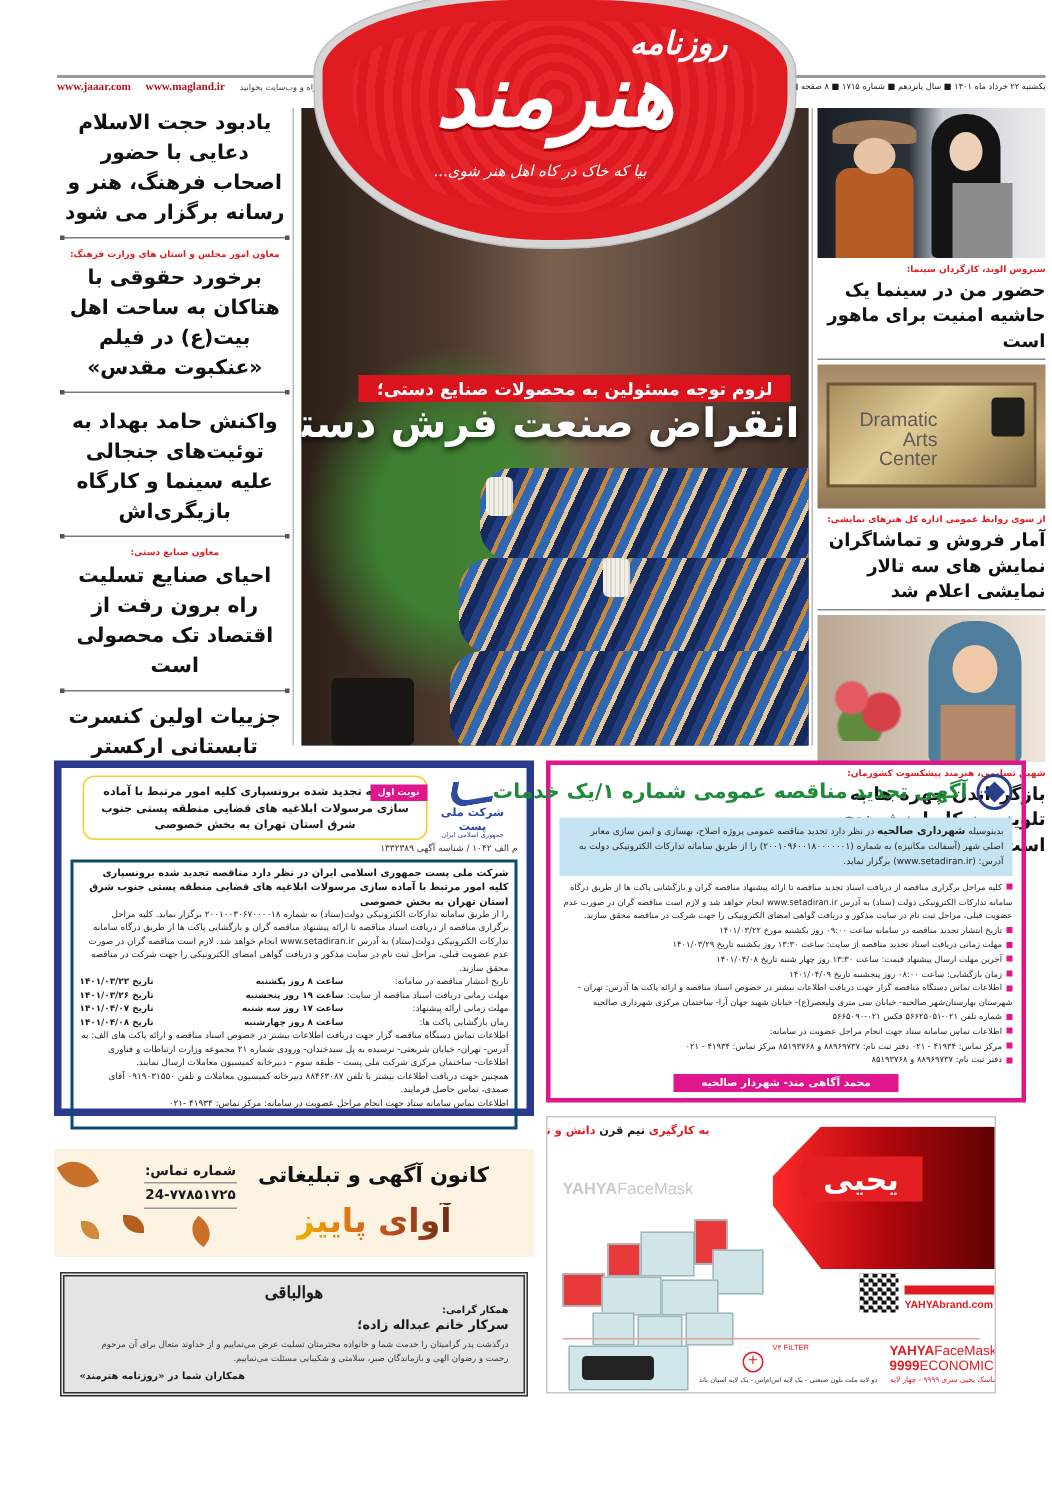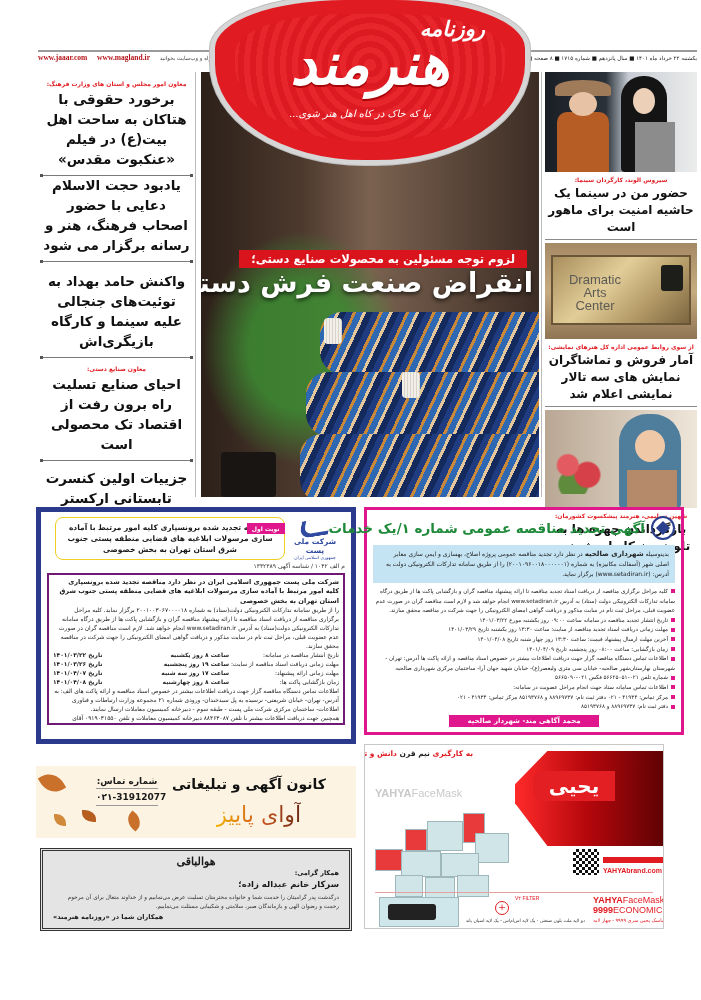--- a/index.html
+++ b/index.html
@@ -52,21 +52,21 @@
   .rug.r2 { top: 60px; height: 64px; }
   .rug.r3 { top: 122px; height: 68px; left: -6px; }
   .fringe { position: absolute; width: 18px; height: 26px; background: repeating-linear-gradient(90deg,#f2efe8 0 2px,#d9d4ca 2px 3px); border-radius: 4px; }
   .pot { position: absolute; left: 20px; top: 380px; width: 55px; height: 45px; background: #191513; border-radius: 4px; }
 
   .lead-kicker { position: absolute; right: 12px; top: 178px; background: #d9141c; color: #fff; font-weight: bold; font-size: 11.5px; padding: 2px 12px; direction: rtl; white-space: nowrap; }
   .lead-title { position: absolute; left: 0; right: 6px; top: 195px; direction: rtl; text-align: center; color: #fff; font-weight: bold; font-size: 27px; letter-spacing: -0.8px; text-shadow: 0 2px 4px rgba(0,0,0,.7); white-space: nowrap; }
 
   
   .right-col { position: absolute; left: 541px; top: 72px; width: 156px; height: 425px; border-left: 1px solid #bbb; padding-left: 3px; }
-  .rstory { direction: rtl; text-align: center; position: relative; }
+  .rstory { direction: rtl; text-align: right; position: relative; }
   .rstory + .rstory { border-top: 1px solid #8a8a8a; margin-top: 3px; padding-top: 3px; }
   .photo { width: 100%; position: relative; overflow: hidden; }
   .p1 { height: 100px; background: linear-gradient(90deg, #1a1f26 0%, #2a3139 40%, #c6ccd3 55%, #ececec 100%); }
   .p1 .coat { position: absolute; left: 12px; top: 40px; width: 52px; height: 60px; background: #b55d25; border-radius: 10px 10px 0 0; }
   .p1 .hat { position: absolute; left: 10px; top: 8px; width: 56px; height: 16px; background: #a07b5a; border-radius: 50% 50% 10% 10%; }
   .p1 .face1 { position: absolute; left: 24px; top: 20px; width: 28px; height: 24px; background: #e7c2a4; border-radius: 50%; }
   .p1 .hijab { position: absolute; left: 76px; top: 4px; width: 46px; height: 96px; background: #141414; border-radius: 22px 22px 4px 4px; }
   .p1 .face2 { position: absolute; left: 88px; top: 16px; width: 22px; height: 26px; background: #ecd0b8; border-radius: 50%; }
   .p1 .grey { position: absolute; left: 90px; top: 50px; width: 40px; height: 50px; background: #8c8c8c; }
 
@@ -100,31 +100,31 @@
   
   .postal { position: absolute; left: 36px; top: 507px; width: 320px; height: 237px; border: 5px solid #2b3a8c; background: #fff; padding: 4px 6px; direction: rtl; }
   .postal-top { display: flex; align-items: center; height: 44px; }
   .postal-title { flex: 1; border: 1.5px solid #f0d020; border-radius: 8px; font-weight: bold; font-size: 7.5px; line-height: 11px; text-align: center; padding: 4px 4px; color: #1a1a1a; margin-left: 8px; }
   .postal-logo { width: 60px; text-align: center; flex: none; }
   .postal-bird { width: 32px; height: 20px; margin: 0 auto; position: relative; }
   .postal-bird::before { content: ""; position: absolute; left: 2px; top: 2px; width: 24px; height: 14px; border: 4px solid #2f4aa0; border-top: none; border-right: none; transform: skew(-20deg) rotate(-10deg); border-radius: 0 0 0 12px; }
   .postal-brand { color: #2f4aa0; font-weight: bold; font-size: 7.5px; }
   .postal-sub { font-size: 4.5px; color: #2f4aa0; }
   .postal-id { font-size: 6px; color: #333; margin: 2px 0 4px; }
-  .postal-body { border: 2px solid #701a75; padding: 3px 4px; font-size: 5.9px; line-height: 9px; color: #1a1a1a; height: 152px; overflow: hidden; }
+  .postal-body { border: 2px solid #0c4a6e; padding: 3px 4px; font-size: 5.9px; line-height: 9px; color: #1a1a1a; height: 180px; overflow: hidden; }
   .postal-body .lead-p { font-weight: bold; font-size: 6.6px; line-height: 9.4px; }
   .date-row { display: flex; }
   .date-row .c1 { width: 110px; }
   .date-row .c2 { width: 100px; font-weight: bold; }
   .date-row .c3 { flex: 1; font-weight: bold; text-align: left; direction: ltr; }
 
   
   .autumn { position: absolute; left: 36px; top: 766px; width: 320px; height: 72px; background: #fcf3e3; direction: rtl; }
   .autumn-title { position: absolute; right: 30px; top: 10px; font-weight: bold; font-size: 14px; color: #111; }
-  .autumn-logo { position: absolute; right: 55px; top: 36px; font-weight: normal; font-size: 22px; color: #c56a12; letter-spacing: -1px; background: linear-gradient(90deg,#f2b200,#d35b1d,#6b2a16); -webkit-background-clip: text; background-clip: text; -webkit-text-fill-color: transparent; }
+  .autumn-logo { position: absolute; right: 55px; top: 36px; font-weight: bold; font-size: 22px; color: #c56a12; letter-spacing: -1px; background: linear-gradient(90deg,#f2b200,#d35b1d,#6b2a16); -webkit-background-clip: text; background-clip: text; -webkit-text-fill-color: transparent; }
   .autumn-contact { position: absolute; left: 60px; top: 10px; width: 62px; text-align: center; }
   .autumn-contact .lbl { font-weight: bold; font-size: 9px; border-bottom: 1px solid #999; padding-bottom: 2px; }
   .autumn-contact .num { font-weight: bold; font-size: 9px; margin-top: 3px; border-bottom: 1px solid #999; padding-bottom: 3px; direction: ltr; }
   .leaf { position: absolute; background: #c9702a; border-radius: 0 80% 0 80%; }
 
   
   .condo { position: absolute; left: 40px; top: 848px; width: 312px; height: 83px; background: #e4e4e4; border: 3px double #333; direction: rtl; padding: 4px 10px; }
   .condo-bism { text-align: center; font-family: "DejaVu Serif", serif; font-weight: bold; font-size: 11px; }
   .condo-to { font-weight: bold; font-size: 6.5px; margin-top: 1px; }
   .condo-name { font-weight: bold; font-size: 8.5px; margin-top: 2px; }
@@ -169,26 +169,26 @@
   <div class="strip strip-right">یکشنبه ۲۲ خرداد ماه ۱۴۰۱ ■ سال پانزدهم ■ شماره ۱۷۱۵ ■ ۸ صفحه ■ ۵۰۰۰ تومان ■ ISSN 2008-0816</div>
 
   <div class="logo-cloud">
     <div class="logo-pre">روزنامه</div>
     <div class="logo-main">هنرمند</div>
     <div class="logo-slogan">...بیا که خاک در کاه اهل هنر شوی</div>
   </div>
 </header>
 
 <section class="left-col">
+  <article class="story" style="padding-top:0">
+    <div class="hl">یادبود حجت الاسلام دعایی با حضور اصحاب فرهنگ، هنر و رسانه برگزار می شود</div>
+  </article>
   <article class="story">
     <div class="kicker">معاون امور مجلس و استان های وزارت فرهنگ:</div>
     <div class="hl">برخورد حقوقی با هتاکان به ساحت اهل بیت(ع) در فیلم «عنکبوت مقدس»</div>
-  </article>
-  <article class="story" style="padding-top:0">
-    <div class="hl">یادبود حجت الاسلام دعایی با حضور اصحاب فرهنگ، هنر و رسانه برگزار می شود</div>
   </article>
   <article class="story">
     <div class="hl" style="margin-top:6px">واکنش حامد بهداد به توئیت‌های جنجالی علیه سینما و کارگاه بازیگری‌اش</div>
   </article>
   <article class="story">
     <div class="kicker">معاون صنایع دستی:</div>
     <div class="hl">احیای صنایع تسلیت راه برون رفت از اقتصاد تک محصولی است</div>
   </article>
   <article class="story">
     <div class="hl" style="margin-top:4px">جزییات اولین کنسرت تابستانی ارکستر سمفونیک در تالار وحدت</div>
@@ -312,21 +312,21 @@
 
 <section class="autumn">
   <div class="leaf" style="left:6px; top:6px; width:20px; height:22px; transform:rotate(-30deg);"></div>
   <div class="leaf" style="left:18px; top:48px; width:12px; height:12px; background:#d18a3a;"></div>
   <div class="leaf" style="left:46px; top:44px; width:14px; height:12px; background:#b65d20;"></div>
   <div class="leaf" style="left:90px; top:48px; width:16px; height:14px; transform:rotate(40deg);"></div>
   <div class="autumn-title">کانون آگهی و تبلیغاتی</div>
   <div class="autumn-logo">آوای پاییز</div>
   <div class="autumn-contact">
     <div class="lbl">شماره تماس:</div>
-    <div class="num">۰۲۱-31912077</div>
+    <div class="num">24-۷۷۸۵۱۷۲۵</div>
   </div>
 </section>
 
 <section class="condo">
   <div class="condo-bism">هوالباقی</div>
   <div class="condo-to">همکار گرامی:</div>
   <div class="condo-name">سرکار خانم عبداله زاده؛</div>
   <div class="condo-body">درگذشت پدر گرامیتان را خدمت شما و خانواده محترمتان تسلیت عرض می‌نماییم و از خداوند متعال برای آن مرحوم رحمت و رضوان الهی و بازماندگان صبر، سلامتی و شکیبایی مسئلت می‌نماییم.</div>
   <div class="condo-sign">همکاران شما در «روزنامه هنرمند»</div>
 </section>

